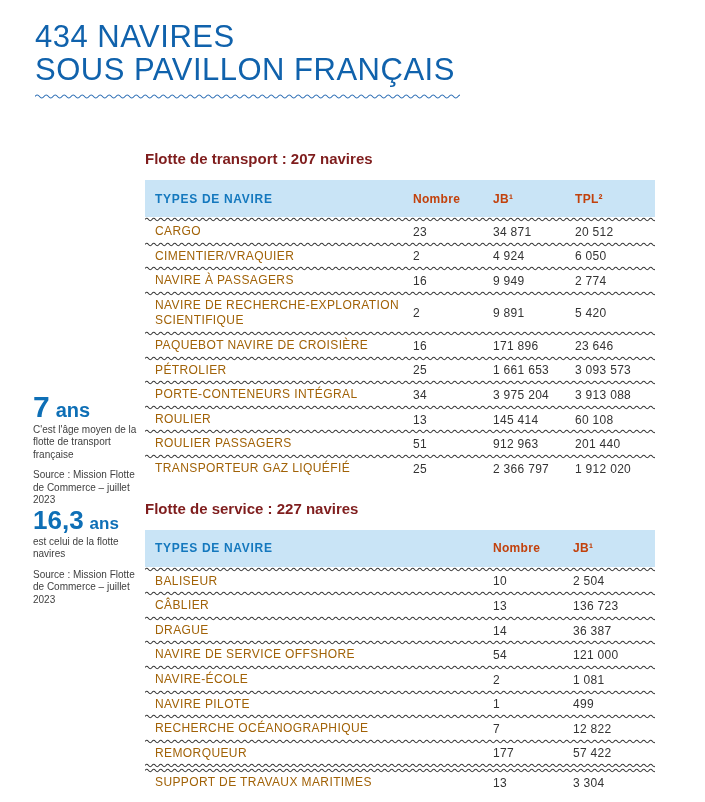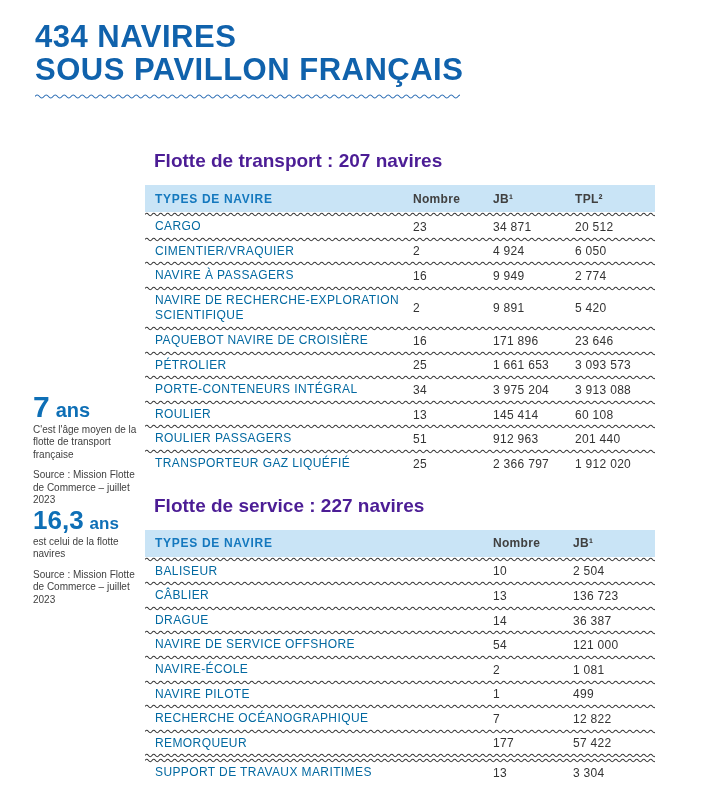--- a/index.html
+++ b/index.html
@@ -3,47 +3,47 @@
 <meta charset="utf-8">
 <style>
   * { margin:0; padding:0; box-sizing:border-box; }
   html,body { background:#ffffff; }
   .page {
     position:relative; width:705px; height:802px; background:#ffffff;
     font-family:"Liberation Sans", sans-serif; overflow:hidden;
   }
   
   .title-block { position:absolute; left:35px; top:20px; width:442px; }
-  .page-title { color:#1062ac; font-size:31px; font-weight:bold; line-height:1.07; letter-spacing:0.5px; }
+  .page-title { color:#1062ac; font-size:31px; font-weight:normal; line-height:1.07; letter-spacing:0.5px; }
   .title-wave { margin-top:7px; width:425px; height:7px; color:#2a6cb3; overflow:hidden; }
   .title-wave svg, .wavy svg { display:block; }
   
   .stat { position:absolute; left:33px; width:106px; }
   .stat-1 { top:392px; }
   .stat-2 { top:507px; }
   .stat-head { display:flex; align-items:baseline; gap:6px; color:#0e6fb6; }
   .stat-value { font-weight:bold; font-size:30px; line-height:1; }
   .stat-2 .stat-value { font-size:26px; }
   .stat-unit { font-weight:bold; font-size:20px; }
   .stat-2 .stat-unit { font-size:17px; }
   .stat-desc { margin-top:2px; font-size:10px; line-height:1.24; color:#3f3f3f; }
   .stat-source { margin-top:8px; font-size:10px; line-height:1.24; color:#3f3f3f; }
   
   .main { position:absolute; left:145px; top:150px; width:510px; }
-  .section-title { font-size:19px; font-weight:bold; color:#4c1d95; margin-bottom:13px;margin-left:9px; }
+  .section-title { font-size:15px; font-weight:bold; color:#7f1d1d; margin-bottom:13px; }
   .fleet-table { width:510px; }
-  .thead { display:grid; align-items:center; height:27px; background:#c9e4f6; }
+  .thead { display:grid; align-items:center; height:37px; background:#c9e4f6; }
   .t1 .thead, .t1 .row { grid-template-columns:258px 80px 82px 1fr; padding-left:10px; }
   .t2 .thead, .t2 .row { grid-template-columns:338px 80px 1fr; padding-left:10px; }
   .row { display:grid; align-items:center; min-height:18px; }
   .t2 .row { min-height:19px; }
-  .th { font-size:12px; font-weight:bold; color:#404040; letter-spacing:0.3px; }
+  .th { font-size:12px; font-weight:bold; color:#c2410c; letter-spacing:0.3px; }
   .th.type { color:#1478be; letter-spacing:0.7px; }
   .cell { font-size:12px; }
-  .cell.type { color:#0369a1; letter-spacing:0.4px; line-height:1.3; padding:2px 8px 2px 0; }
+  .cell.type { color:#a16207; letter-spacing:0.4px; line-height:1.3; padding:2px 8px 2px 0; }
   .cell.num { color:#333333; letter-spacing:0.3px; }
   .wavy { height:5px; color:#3c3c3c; overflow:hidden; }
   .gap-top { margin-top:21px; }
 </style>
 </head>
 <body>
 
 <div class="page">
 
   <div class="title-block">

